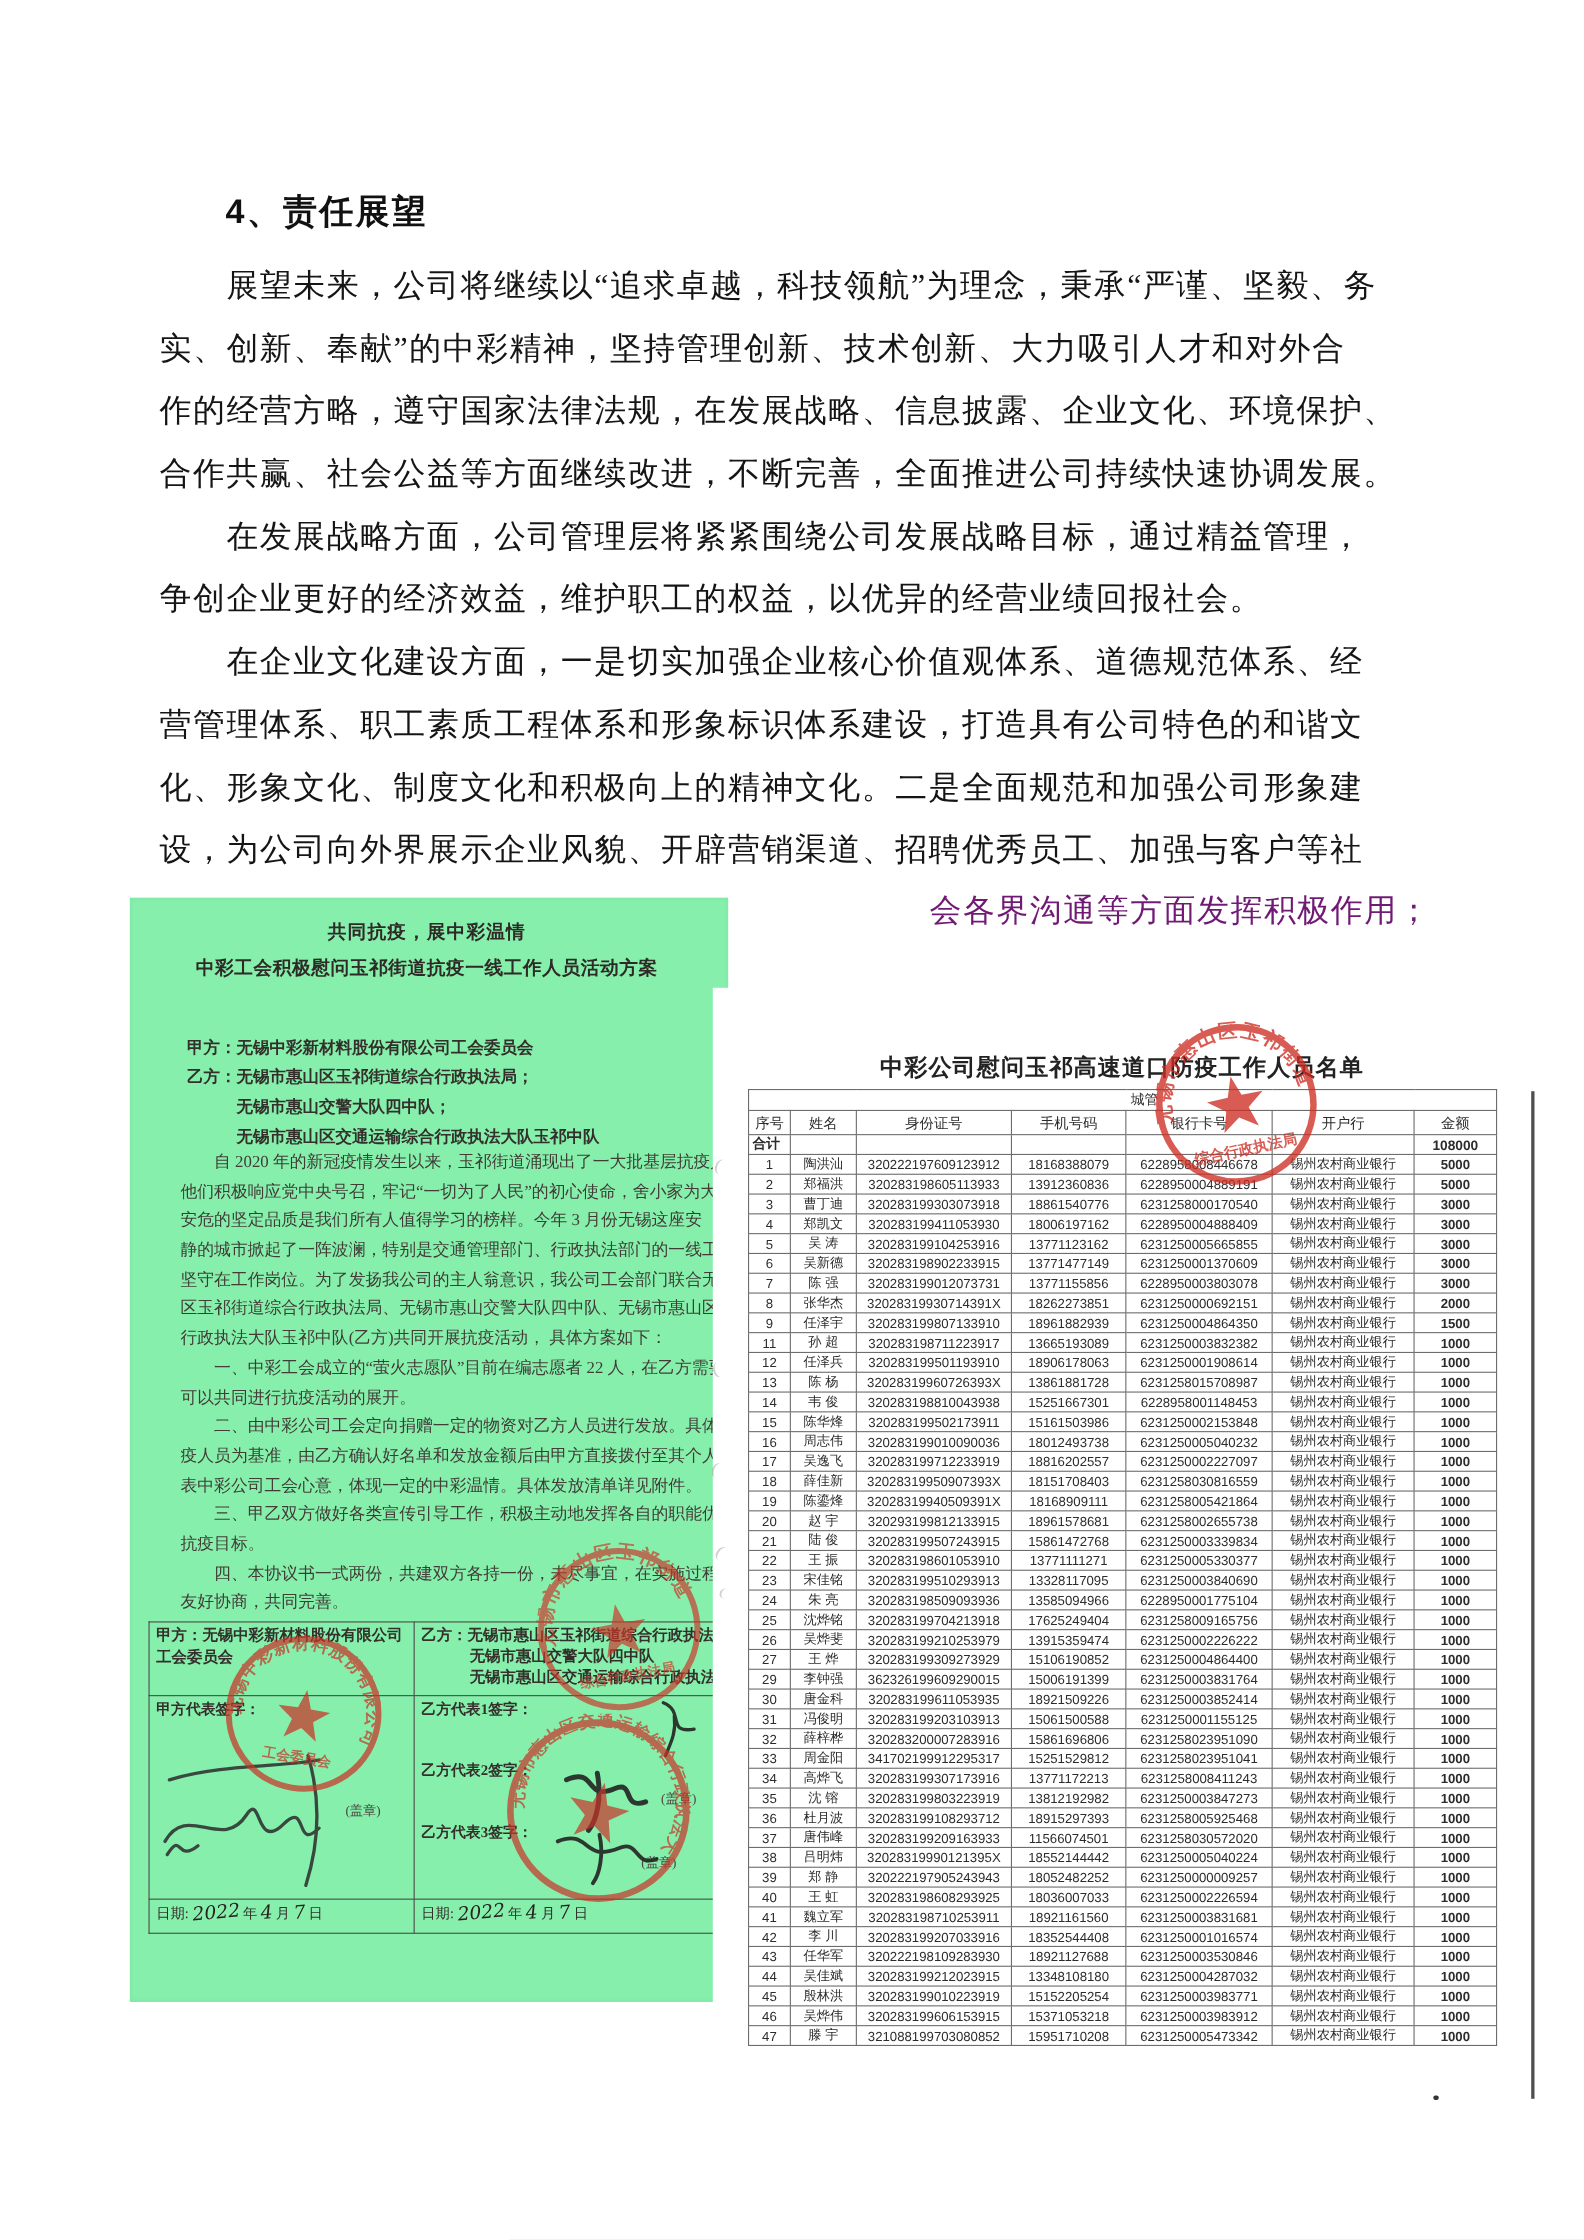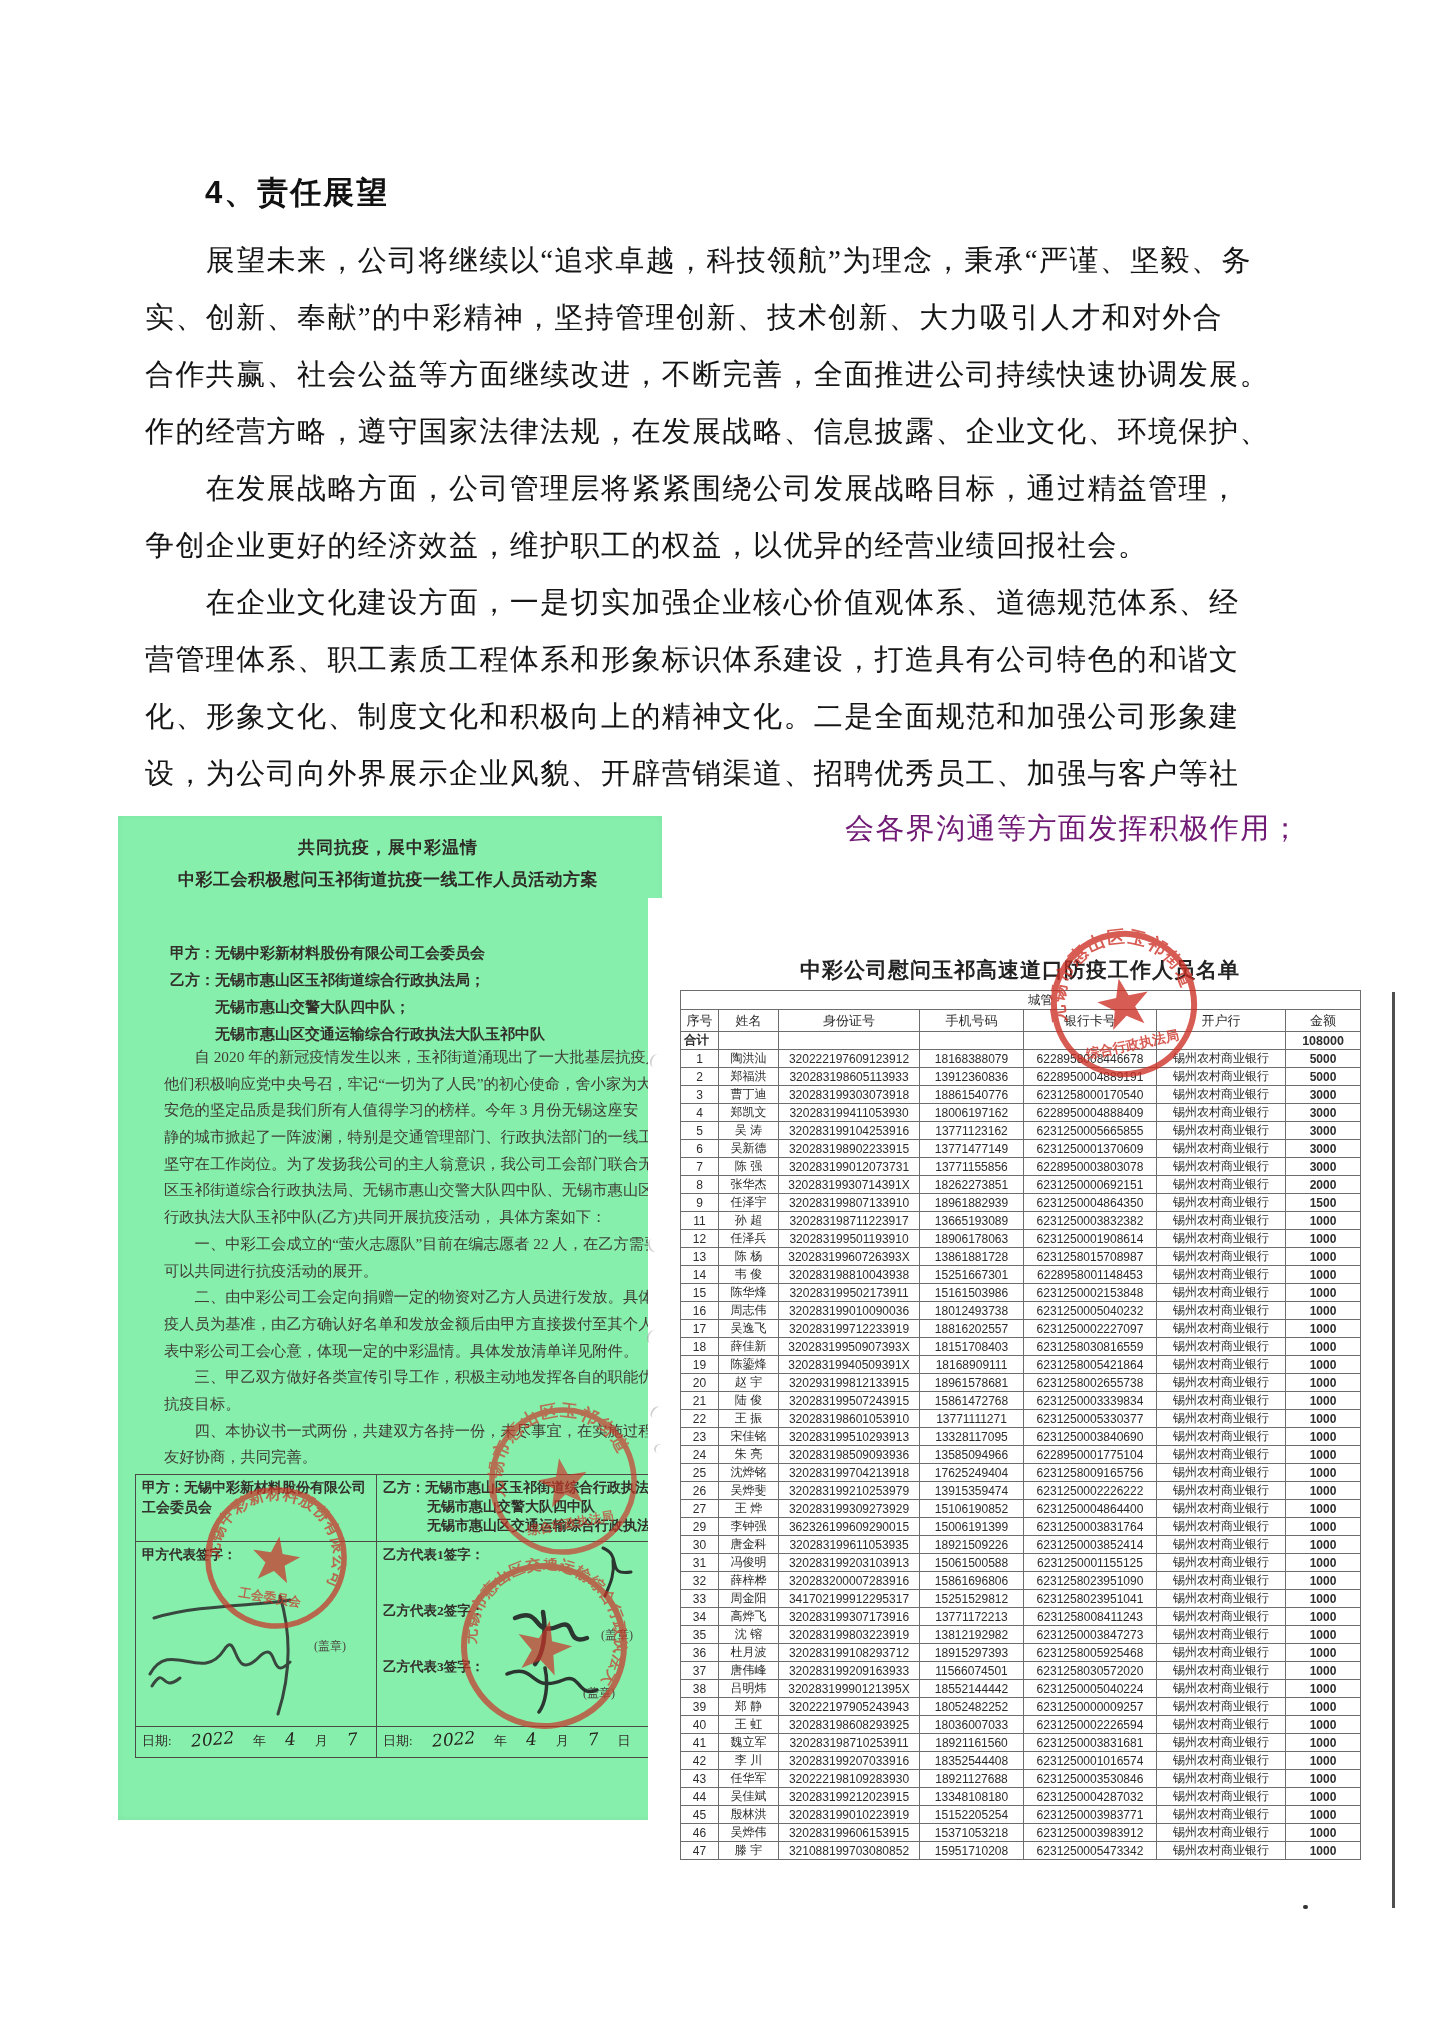--- a/index.html
+++ b/index.html
@@ -30,21 +30,21 @@
   .ld-sign{position:absolute;left:17px;top:658px;width:524px;border-collapse:collapse;
            table-layout:fixed;}
   .ld-sign td{border:1.6px solid #4c4a46;vertical-align:top;padding:3px 6px;overflow:hidden;}
   .ld-sign .c1{width:228px;}
   .sg-title{font-size:14px;font-weight:bold;line-height:20px;color:#33302b;}
   .sg-line{font-size:14px;font-weight:bold;line-height:19px;white-space:nowrap;color:#33302b;}
   .sg-ind{padding-left:44px;}
   .sg-label{font-size:13.5px;font-weight:bold;color:#33302b;}
   .seal-note{font-size:12px;color:#4a463f;}
   .sg-block{position:relative;height:56px;}
-  .date-row{font-size:13px;white-space:nowrap;line-height:18px;display:flex;gap:19px;
+  .date-row{font-size:13px;white-space:nowrap;line-height:18px;display:flex;gap:3px;
             align-items:baseline;color:#33302b;}
   .hand{font-family:"DejaVu Serif",serif;font-style:italic;font-size:17px;color:#26221e;
         display:inline-block;transform:rotate(-5deg);}
   .sig-svg{position:absolute;pointer-events:none;}
   
   .stamp{position:absolute;pointer-events:none;}
   .stamp text{font-family:"Liberation Sans",sans-serif;}
   
   .rimg{position:absolute;left:648px;top:898px;width:810px;height:1016px;background:#fff;}
   .rt-title{position:absolute;left:32px;top:58px;width:680px;text-align:center;
@@ -66,22 +66,22 @@
 </style>
 </head>
 <body>
 
 <div class="page">
 
   <div class="heading">4、责任展望</div>
   <div class="main-lines">
       <div class="mline">　　展望未来，公司将继续以“追求卓越，科技领航”为理念，秉承“严谨、坚毅、务</div>
       <div class="mline">实、创新、奉献”的中彩精神，坚持管理创新、技术创新、大力吸引人才和对外合</div>
+      <div class="mline">作的经营方略，遵守国家法律法规，在发展战略、信息披露、企业文化、环境保护、</div>
       <div class="mline">合作共赢、社会公益等方面继续改进，不断完善，全面推进公司持续快速协调发展。</div>
-      <div class="mline">作的经营方略，遵守国家法律法规，在发展战略、信息披露、企业文化、环境保护、</div>
       <div class="mline">　　在发展战略方面，公司管理层将紧紧围绕公司发展战略目标，通过精益管理，</div>
       <div class="mline">争创企业更好的经济效益，维护职工的权益，以优异的经营业绩回报社会。</div>
       <div class="mline">　　在企业文化建设方面，一是切实加强企业核心价值观体系、道德规范体系、经</div>
       <div class="mline">营管理体系、职工素质工程体系和形象标识体系建设，打造具有公司特色的和谐文</div>
       <div class="mline">化、形象文化、制度文化和积极向上的精神文化。二是全面规范和加强公司形象建</div>
       <div class="mline">设，为公司向外界展示企业风貌、开辟营销渠道、招聘优秀员工、加强与客户等社</div>
     </div>
   <div class="main-tail">会各界沟通等方面发挥积极作用；</div>
 
   <section class="leftdoc">

